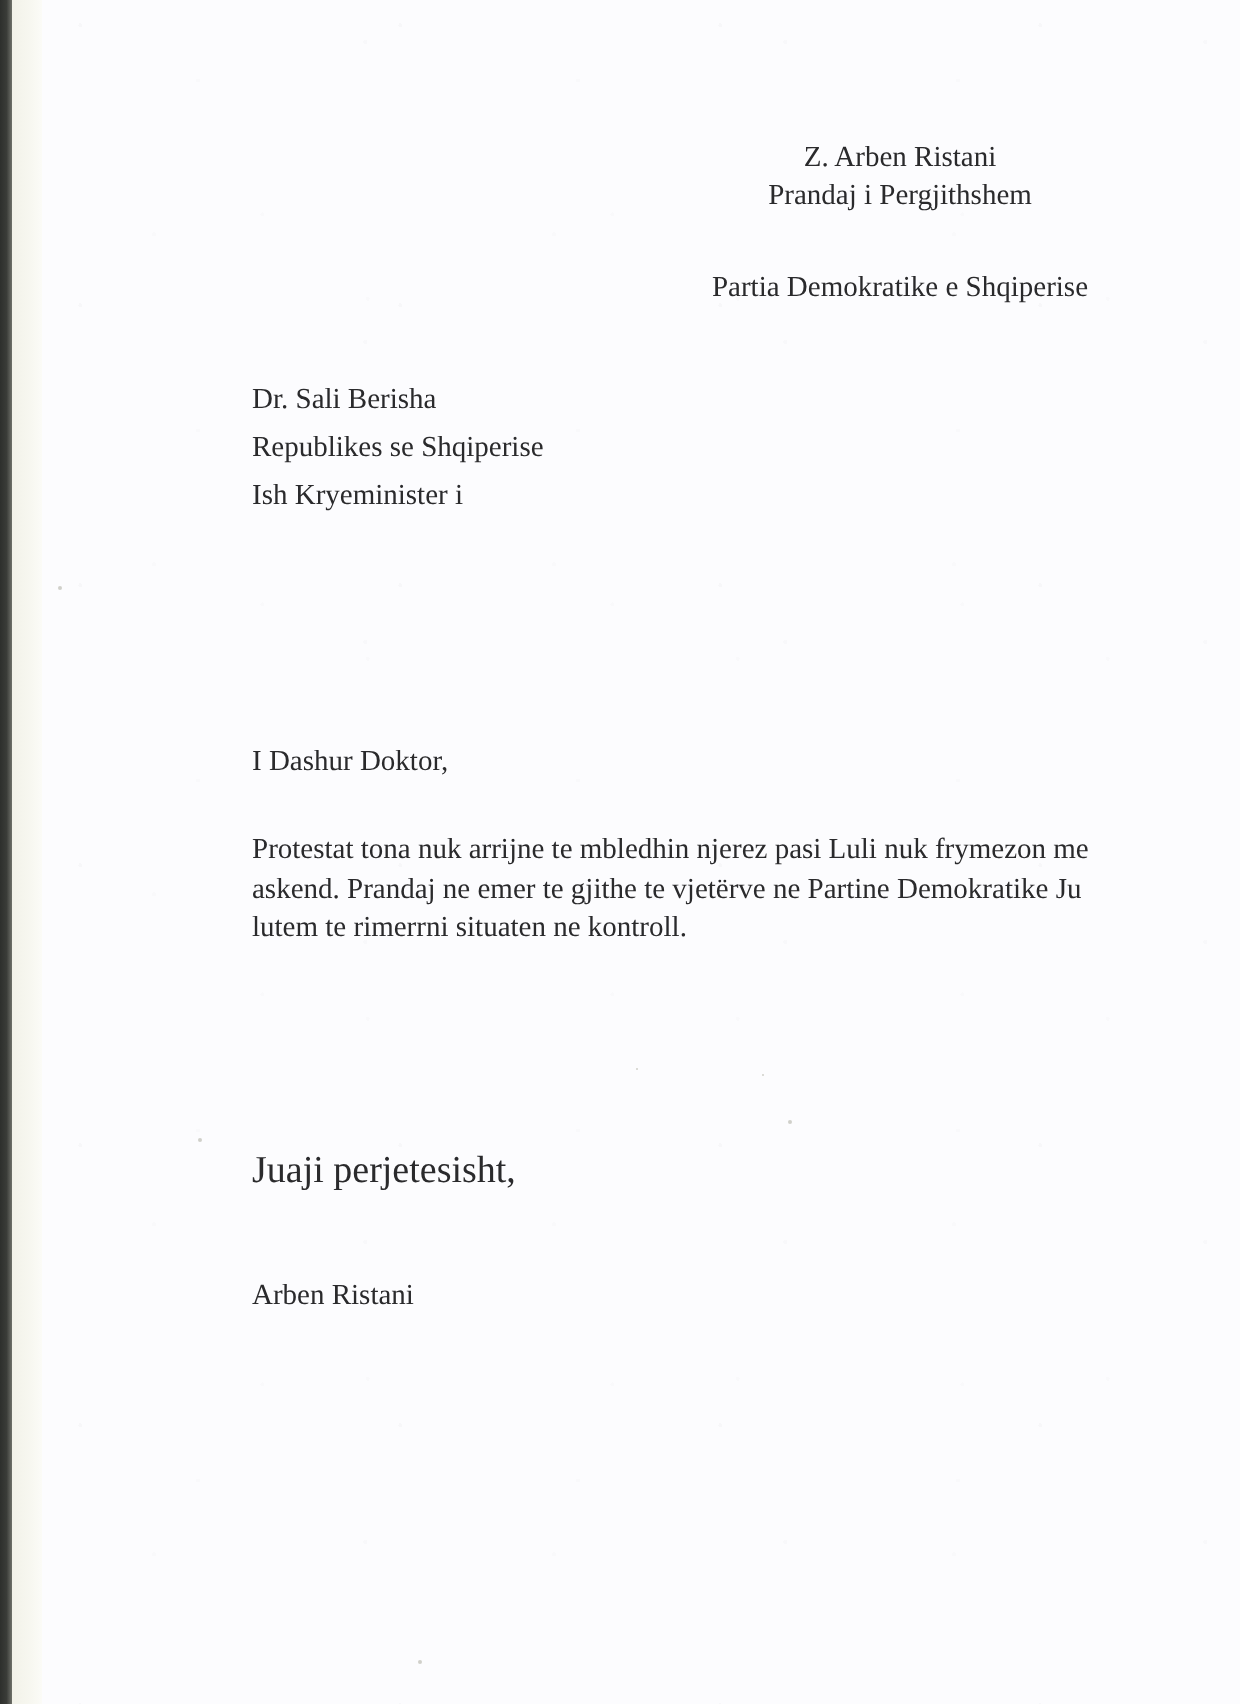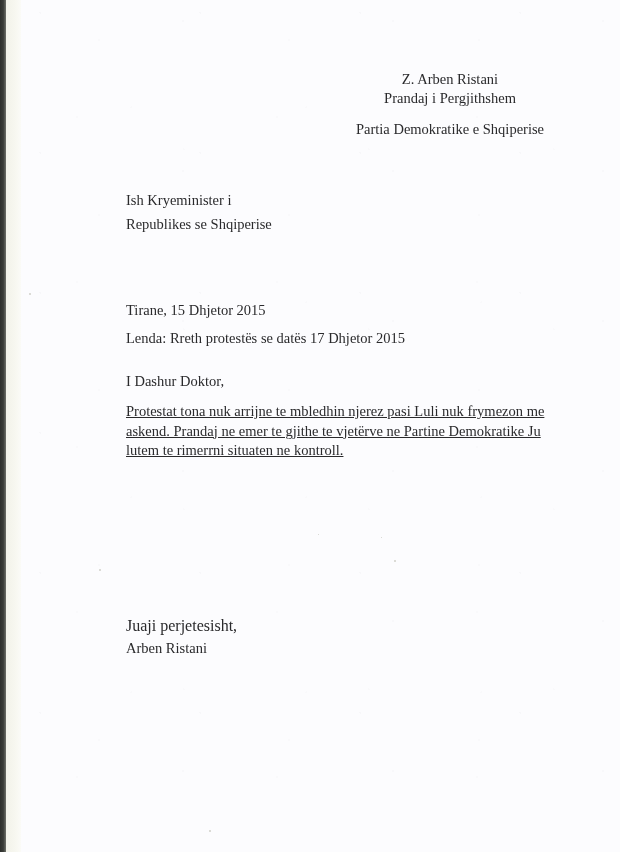--- a/index.html
+++ b/index.html
@@ -77,21 +77,21 @@
     position: absolute;
     left: 300px;
     top: 70px;
     width: 258px;
     text-align: center;
     font-size: 14.5px;
     line-height: 19px;
     font-family: Liberation Serif, serif;
   }
   .letterhead .org {
-    margin-top: 12px;
+    margin-top: 27px;
     white-space: nowrap;
   }
 
   
   .recipient {
     position: absolute;
     left: 105px;
     top: 188px;
     font-size: 14.5px;
     line-height: 24px;
@@ -112,36 +112,35 @@
     left: 105px;
     top: 373px;
     font-size: 14.5px;
     text-align: right;
   }
 
   
   .body-copy {
     position: absolute;
     left: 105px;
-    top: 402px;
+    top: 416px;
     width: 445px;
     font-size: 14.5px;
     line-height: 19.5px;
-    text-decoration: underline;
   }
   .body-copy p {
     margin: 0 0 17px 0;
   }
 
   
   .closing {
     position: absolute;
     left: 105px;
-    top: 617px;
-    font-size: 16px;
+    top: 575px;
+    font-size: 19px;
   }
   .signature {
     position: absolute;
     left: 105px;
     top: 640px;
     font-size: 14.5px;
     text-align: right;
   }
 </style>
 </head>
@@ -162,28 +161,25 @@
     <div class="speck" style="left:188px; top:830px; width:2px; height:2px;"></div>
     <div class="speck" style="left:8px;   top:293px; width:2px; height:2px;"></div>
 
     <div class="letterhead">
       <div>Z. Arben Ristani</div>
       <div>Prandaj i Pergjithshem</div>
       <div class="org">Partia Demokratike e Shqiperise</div>
     </div>
 
     <div class="recipient">
+      <div>Dr. Sali Berisha</div>
+      <div>Republikes se Shqiperise</div>
       <div>Ish Kryeminister i</div>
-      <div>Republikes se Shqiperise</div>
     </div>
 
-    <div class="meta">
-      <div>Tirane, 15 Dhjetor 2015</div>
-      <div>Lenda: Rreth protestës se datës 17 Dhjetor 2015</div>
-    </div>
 
     <div class="salutation">I Dashur Doktor,</div>
 
     <div class="body-copy">
       <p>Protestat tona nuk arrijne te mbledhin njerez pasi Luli nuk frymezon me askend. Prandaj ne emer te gjithe te vjetërve ne Partine Demokratike Ju lutem te rimerrni situaten ne kontroll.</p>
     </div>
 
     <div class="closing">Juaji perjetesisht,</div>
     <div class="signature">Arben Ristani</div>
 

